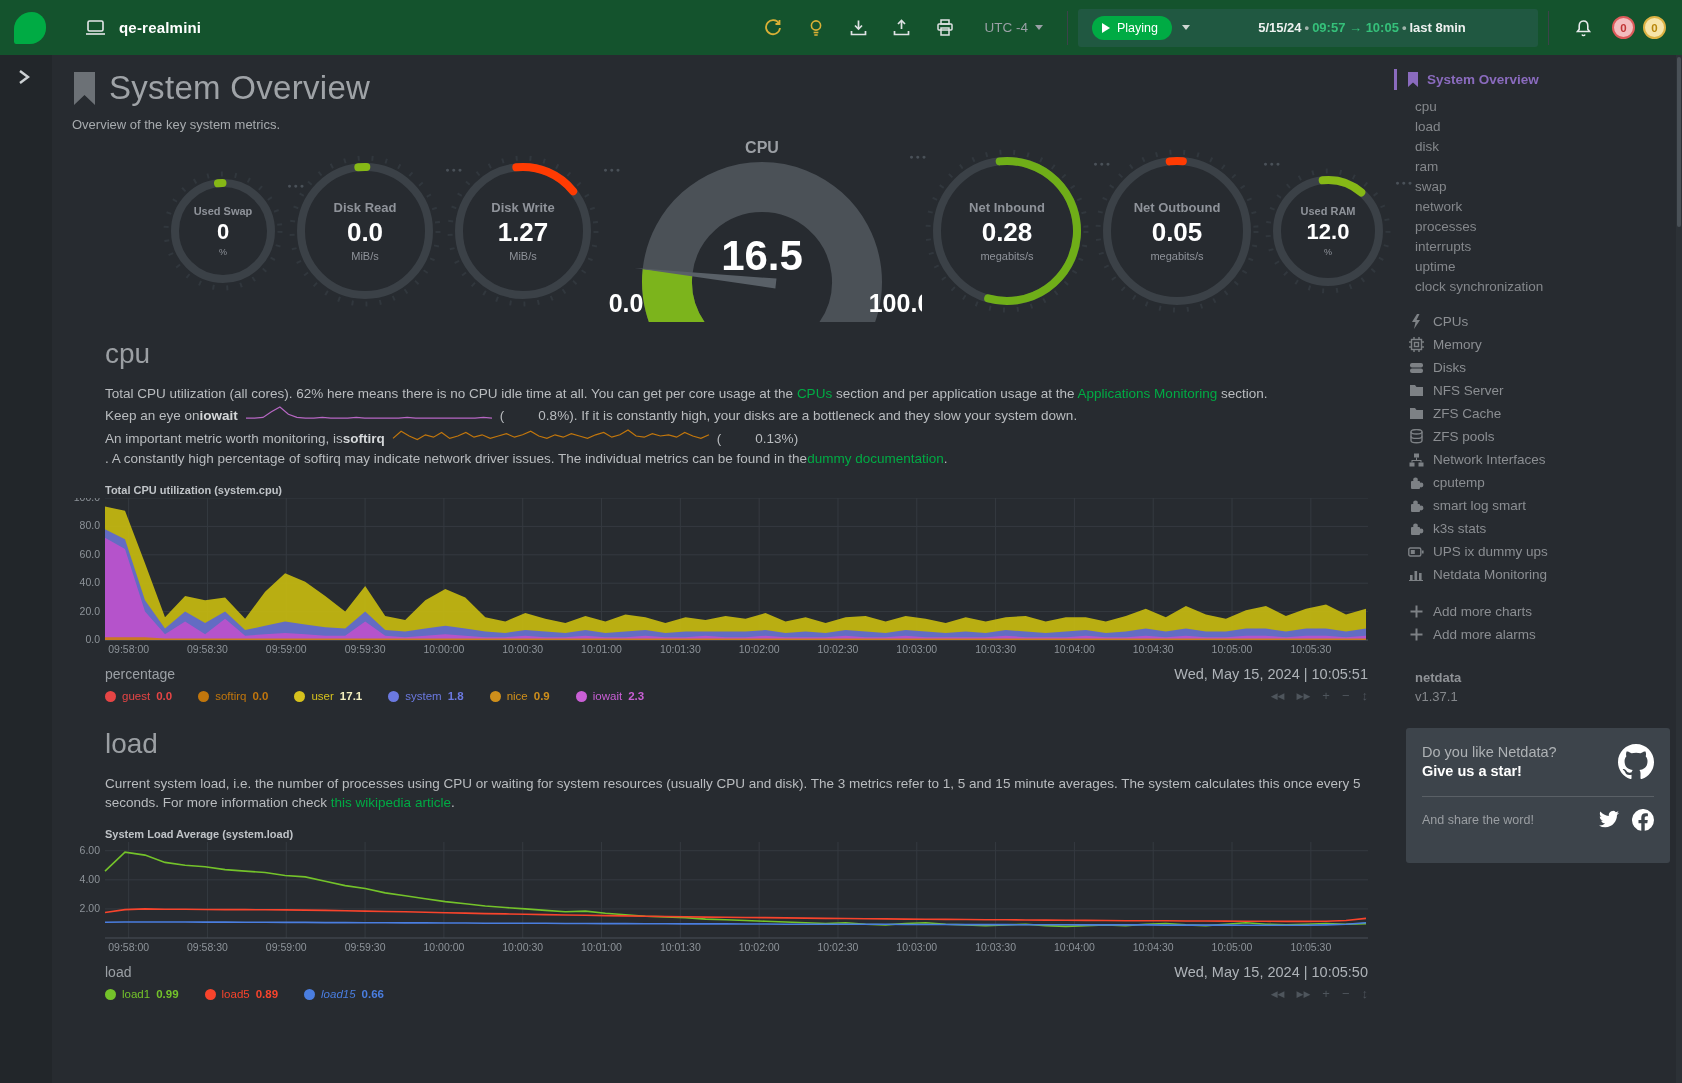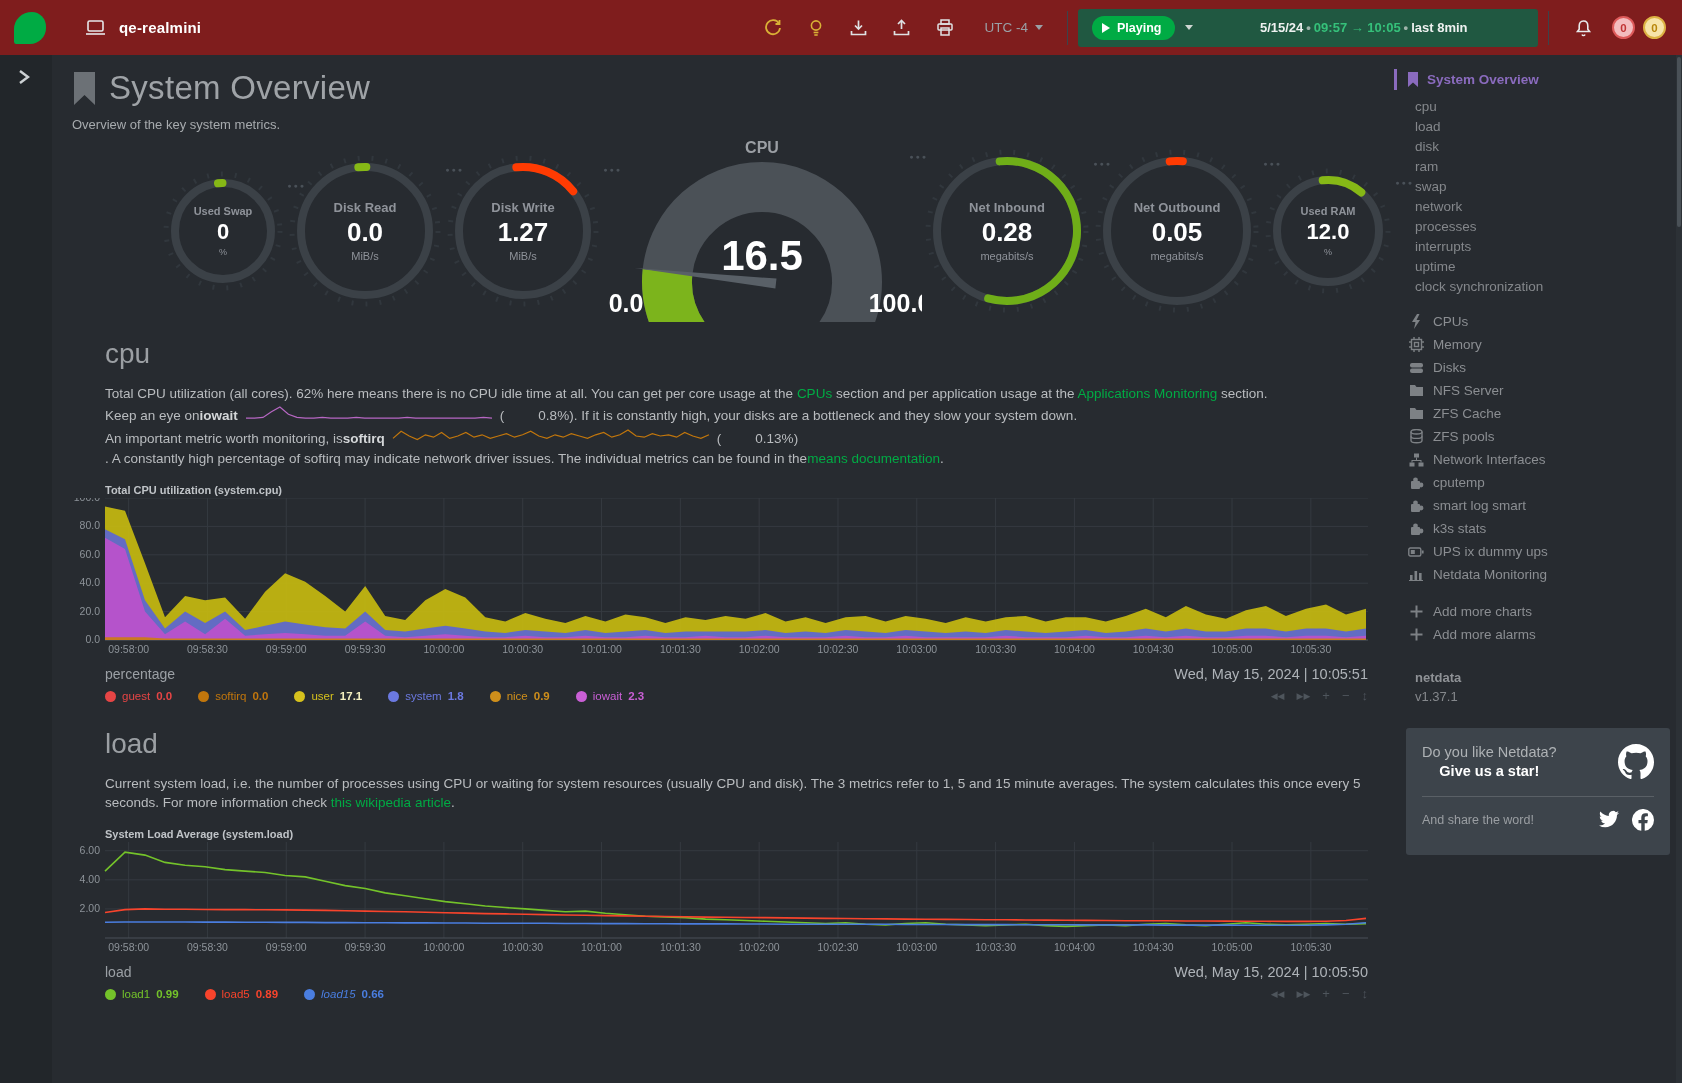--- a/index.html
+++ b/index.html
@@ -1,36 +1,36 @@
 <!DOCTYPE html>
 <html><head>
 <meta charset="utf-8">
 <style>
   * { margin:0; padding:0; box-sizing:border-box; }
   html,body { width:1682px; height:1083px; overflow:hidden; background:#272b30;
     font-family:"Liberation Sans","DejaVu Sans",sans-serif; }
   .icon svg { display:block; }
 
   
-  .topbar { position:absolute; left:0; top:0; width:1682px; height:55px; background:#7f1d1d;
+  .topbar { position:absolute; left:0; top:0; width:1682px; height:55px; background:#14532d;
     display:flex; justify-content:space-between; z-index:5; }
   .tb-left { display:flex; align-items:center; gap:14px; padding-left:14px; }
   .logo-blob { width:32px; height:32px; background:#00ab44;
     border-radius:58% 46% 52% 6% / 55% 48% 52% 8%; }
   .node-ic { color:#e6e8ea; margin-left:26px; }
   .hostname { color:#ffffff; font-weight:bold; font-size:15px; letter-spacing:.2px; }
   .tb-right { display:flex; align-items:center; gap:0; padding-right:16px; }
   .tb-ic { color:#dfe2e4; padding:0 13px; cursor:pointer; }
   .tb-ic.yellow { color:#d9b036; }
   .tz { color:#9aa0a6; font-size:13.5px; padding:0 14px 0 18px; display:flex; align-items:center; gap:7px; cursor:pointer;}
   .tz .caret { border-left:4px solid transparent; border-right:4px solid transparent; border-top:5px solid #9aa0a6; }
   .tb-divider { width:1px; height:34px; background:#3c434a; margin:0 10px; }
   .range-panel { background:#205841; border-radius:3px; height:38px; width:460px;
     display:flex; align-items:center; padding:0 14px; gap:10px; }
-  .play-pill { background:#00ab44; color:#fff; font-size:12.5px; font-weight:bold;
+  .play-pill { background:#00ab44; color:#fff; font-size:12.5px; font-weight:normal;
     border-radius:14px; padding:5px 14px 5px 10px; display:flex; align-items:center; gap:7px; cursor:pointer; }
   .play-pill .tri { width:0; height:0; border-top:5px solid transparent; border-bottom:5px solid transparent; border-left:8px solid #fff; }
   .pill-caret { border-left:4px solid transparent; border-right:4px solid transparent; border-top:5px solid #cfd7d3; cursor:pointer; }
   .range-text { flex:1; text-align:center; font-size:13px; color:#eef1f0; font-weight:bold; white-space:nowrap; }
   .range-text .grn { color:#35c07a; font-weight:bold; }
   .range-text .dot { color:#9fb3aa; padding:0 3px; }
   .bell { color:#e8eaec; padding:0 12px 0 16px; cursor:pointer; }
   .badge { width:23px; height:23px; border-radius:50%; font-size:11.5px; font-weight:bold;
     display:flex; align-items:center; justify-content:center; margin-left:8px; cursor:pointer; }
   .badge.crit { background:#f3bcbe; border:2px solid #dd5a5a; color:#c03434; }
@@ -48,21 +48,21 @@
   .sb-sub { list-style:none; margin:6px 0 14px 0; }
   .sb-sub li { color:#84878b; padding:2.5px 0 2.5px 21px; cursor:pointer; }
   .sb-sections { list-style:none; }
   .sb-sections li, .sb-actions li { color:#8b8e92; padding:4px 0 4px 14px; display:flex; align-items:center; gap:9px; cursor:pointer; }
   .sb-sections .icon, .sb-actions .icon { color:#7d8185; width:16px; display:flex; justify-content:center; }
   .sb-actions { list-style:none; margin-top:14px; }
   .sb-info { color:#7c8084; font-size:13px; line-height:19px; margin:26px 0 0 21px; width:208px; }
   .sb-info b { color:#a2a6aa; }
   .sb-version { margin:22px 0 0 21px; color:#85888c; font-size:13px; line-height:19px; }
   .sb-version .name { font-weight:bold; color:#8f9296; }
-  .star-box { margin:22px 0 0 12px; width:264px; background:#3d444b; border-radius:3px; padding:16px 16px 24px 16px;text-align:center; }
+  .star-box { margin:22px 0 0 12px; width:264px; background:#3d444b; border-radius:3px; padding:16px 16px 32px 16px; }
   .star-row { display:flex; align-items:flex-start; justify-content:space-between; }
   .star-row .l1 { color:#aeb2b5; font-size:14.5px; }
   .star-row .l2 { color:#ffffff; font-size:14.5px; font-weight:bold; margin-top:3px; }
   .star-box hr { border:none; border-top:1px solid #5a6066; margin:16px 0 12px 0; }
   .share-row { display:flex; align-items:center; justify-content:space-between; color:#9a9ea2; font-size:12.5px; }
   .share-icons { display:flex; gap:12px; color:#fff; }
   .share-icons .icon { cursor:pointer; }
 
   
   .main { position:absolute; left:52px; top:55px; width:1338px; height:1028px; padding:14px 0 0 20px; }
@@ -292,21 +292,21 @@
         <span>An important metric worth monitoring, is </span>
         <span class="b">softirq</span>
         <span style="margin: 0px 4px;"><svg width="320" height="16">
             <polyline points="2.0,10.4 10.1,3.2 18.2,8.0 26.3,11.6 34.4,6.8 42.5,9.2 50.6,4.4 58.7,10.4 66.8,8.0 74.9,4.4 83.0,9.2 91.1,6.8 99.2,10.4 107.3,8.0 115.4,5.6 123.5,9.2 131.6,6.8 139.7,3.2 147.8,8.0 155.9,10.4 164.1,6.8 172.2,9.2 180.3,5.6 188.4,8.0 196.5,10.4 204.6,6.8 212.7,4.4 220.8,9.2 228.9,6.8 237.0,2.0 245.1,8.0 253.2,9.2 261.3,5.6 269.4,8.0 277.5,6.8 285.6,9.2 293.7,4.4 301.8,8.0 309.9,10.4 318.0,6.8" fill="none" stroke="#c1760c" stroke-width="1.2"></polyline>
           </svg></span>
         <span>(</span>
         <span class="val-gap"></span>
         <span>0.13%</span>
         <span>)</span>
         <span>. A constantly high percentage of softirq may indicate network driver issues. The individual metrics can be found in the </span>
-        <a class="lnk" href="#">means documentation</a>
+        <a class="lnk" href="#">dummy documentation</a>
         <span>.</span>
       </div>
     <div class="chart-title">Total CPU utilization (system.cpu)</div>
     <div class="chart-host" id="chart-cpu"><svg width="1303" height="160">
           <line x1="63.64375" y1="0" x2="63.64375" y2="142" stroke="#353a40" stroke-width="1"></line>
           <text x="63.64375" y="155" text-anchor="middle" fill="#8d9399" font-size="10.5">09:58:00</text>
           <line x1="142.45625" y1="0" x2="142.45625" y2="142" stroke="#353a40" stroke-width="1"></line>
           <text x="142.45625" y="155" text-anchor="middle" fill="#8d9399" font-size="10.5">09:58:30</text>
           <line x1="221.26874999999998" y1="0" x2="221.26874999999998" y2="142" stroke="#353a40" stroke-width="1"></line>
           <text x="221.26874999999998" y="155" text-anchor="middle" fill="#8d9399" font-size="10.5">09:59:00</text>

